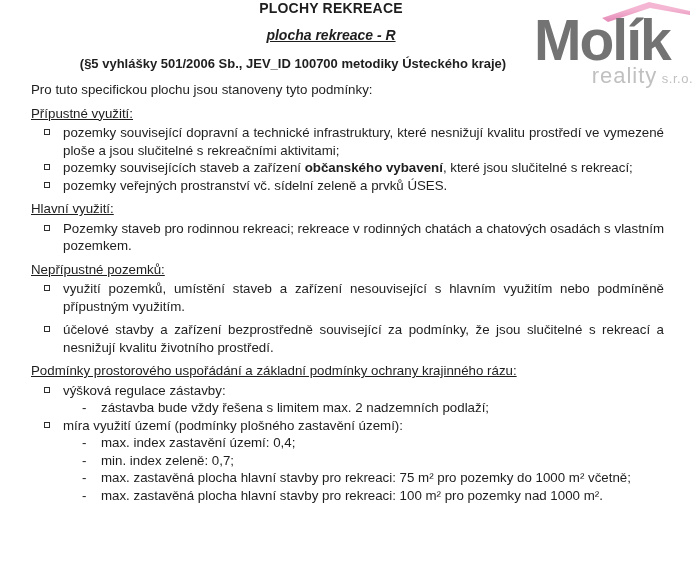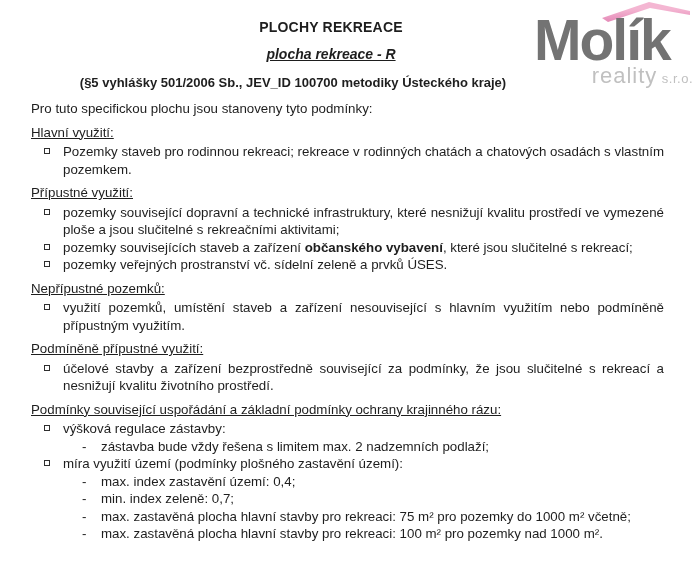--- a/index.html
+++ b/index.html
@@ -9,21 +9,21 @@
     position: relative;
     width: 695px;
     height: 581px;
     background: #ffffff;
     font-family: "Liberation Sans", sans-serif;
     color: #1e1e1e;
     overflow: hidden;
   }
 
   
-  .header { padding-top: 19px; margin-left: 31px; width: 600px; text-align: center; }
+  .header { margin-left: 31px; width: 600px; text-align: center; }
   .doc-title     { font-size: 14px; font-weight: bold; letter-spacing: 0.2px; }
   .doc-subtitle  { font-size: 14px; font-weight: bold; text-decoration: underline; margin-top: 11px; font-style: italic; }
   .doc-reference { font-size: 13px; font-weight: bold; margin-top: 13px; position: relative; left: -38px; white-space: nowrap; }
 
   
   .logo { position: absolute; top: 0; right: 0; width: 164px; height: 106px; }
   .logo-roof  { position: absolute; left: 69px; top: 1px; }
   .logo-brand { position: absolute; left: 3px; top: 12px; font-size: 57px; font-weight: bold;
                 letter-spacing: -2px; line-height: 1; white-space: nowrap; }
   .logo-sub   { position: absolute; right: 2px; top: 63px; white-space: nowrap; }
@@ -81,39 +81,38 @@
   <div class="header">
     <div class="doc-title">PLOCHY REKREACE</div>
     <div class="doc-subtitle">plocha rekreace - R</div>
     <div class="doc-reference">(§5 vyhlášky 501/2006 Sb., JEV_ID 100700 metodiky Ústeckého kraje)</div>
   </div>
 
   <div class="intro">Pro tuto specifickou plochu jsou stanoveny tyto podmínky:</div>
 
   <div id="sections">
       <div class="section">
-        <div class="section-heading">Hlavní využití:</div>
-        <div class="item"><span class="bullet-sq"></span><span class="item-text">Pozemky staveb pro rodinnou rekreaci; rekreace v rodinných chatách a chatových osadách s vlastním pozemkem.</span></div>
-      </div>
-      <div class="section">
         <div class="section-heading">Přípustné využití:</div>
         <div class="item"><span class="bullet-sq"></span><span class="item-text">pozemky související dopravní a technické infrastruktury, které nesnižují kvalitu prostředí ve vymezené ploše a jsou slučitelné s rekreačními aktivitami;</span></div>
         <div class="item"><span class="bullet-sq"></span><span class="item-text">pozemky souvisejících staveb a zařízení <b>občanského vybavení</b>, které jsou slučitelné s rekreací;</span></div>
         <div class="item"><span class="bullet-sq"></span><span class="item-text">pozemky veřejných prostranství vč. sídelní zeleně a prvků ÚSES.</span></div>
       </div>
       <div class="section">
+        <div class="section-heading">Hlavní využití:</div>
+        <div class="item"><span class="bullet-sq"></span><span class="item-text">Pozemky staveb pro rodinnou rekreaci; rekreace v rodinných chatách a chatových osadách s vlastním pozemkem.</span></div>
+      </div>
+      <div class="section">
         <div class="section-heading">Nepřípustné pozemků:</div>
         <div class="item"><span class="bullet-sq"></span><span class="item-text">využití pozemků, umístění staveb a zařízení nesouvisející s hlavním využitím nebo podmíněně přípustným využitím.</span></div>
       </div>
       <div class="section">
-        <div class="section-heading">Podmíněně přípustné využití:</div>
         <div class="item"><span class="bullet-sq"></span><span class="item-text">účelové stavby a zařízení bezprostředně související za podmínky, že jsou slučitelné s rekreací a nesnižují kvalitu životního prostředí.</span></div>
       </div>
       <div class="section">
-        <div class="section-heading">Podmínky související uspořádání a základní podmínky ochrany krajinného rázu:</div>
+        <div class="section-heading">Podmínky prostorového uspořádání a základní podmínky ochrany krajinného rázu:</div>
         <div class="item"><span class="bullet-sq"></span><span class="item-text">výšková regulace zástavby:</span></div>
         <div class="subitem"><span class="dash">-</span><span class="subitem-text">zástavba bude vždy řešena s limitem max. 2 nadzemních podlaží;</span></div>
         <div class="item"><span class="bullet-sq"></span><span class="item-text">míra využití území (podmínky plošného zastavění území):</span></div>
         <div class="subitem"><span class="dash">-</span><span class="subitem-text">max. index zastavění území: 0,4;</span></div>
         <div class="subitem"><span class="dash">-</span><span class="subitem-text">min. index zeleně: 0,7;</span></div>
         <div class="subitem"><span class="dash">-</span><span class="subitem-text">max. zastavěná plocha hlavní stavby pro rekreaci: 75 m² pro pozemky do 1000 m² včetně;</span></div>
         <div class="subitem"><span class="dash">-</span><span class="subitem-text">max. zastavěná plocha hlavní stavby pro rekreaci: 100 m² pro pozemky nad 1000 m².</span></div>
       </div>
     </div>
 

